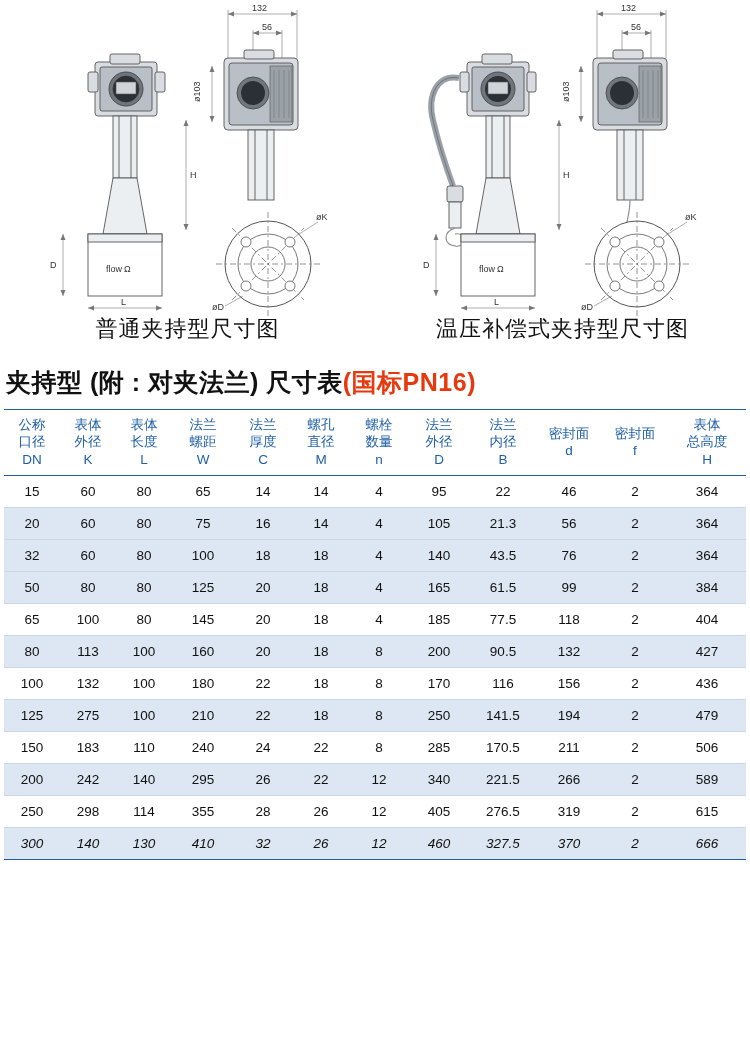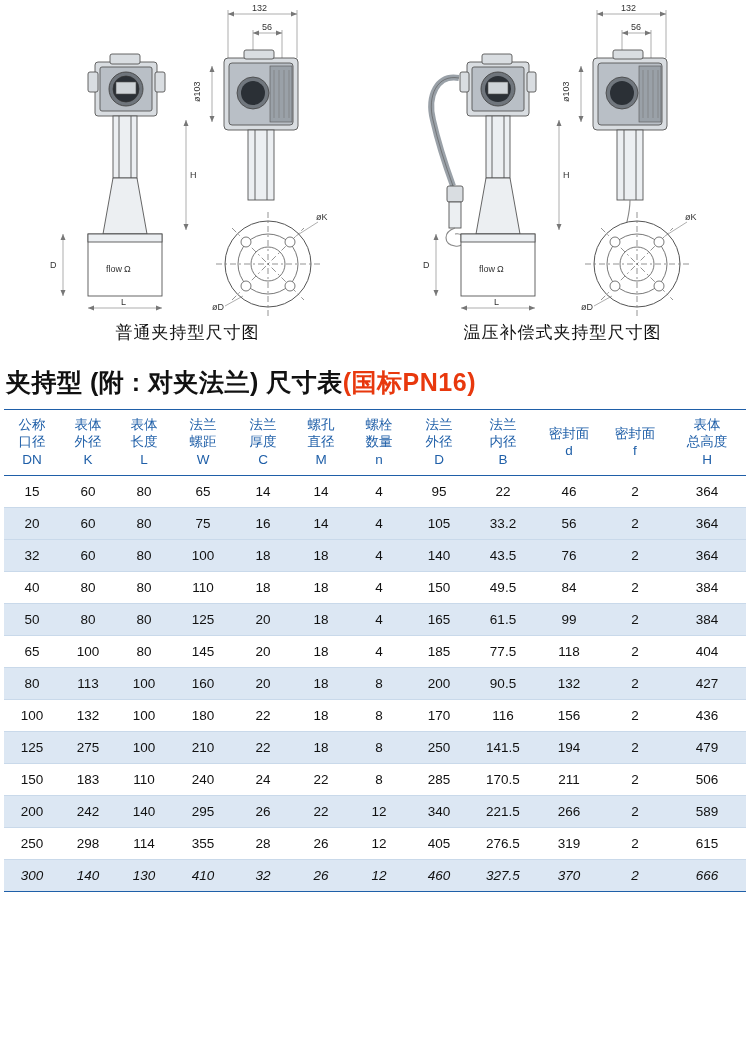--- a/index.html
+++ b/index.html
@@ -28,21 +28,21 @@
     width: 375px;
     height: 360px;
   }
   .drawing-pane.left { left: 0; }
   .drawing-pane.right { left: 375px; }
   .caption {
     position: absolute;
     bottom: 16px;
     left: 0; right: 0;
     text-align: center;
-    font-size: 17px;
+    font-size: 22px;
     color: #111;
     letter-spacing: 1px;
   }
 
   
   .title-row {
     padding: 6px 14px 10px 6px;
     font-size: 25px;
     font-weight: bold;
     letter-spacing: 0.5px;
@@ -386,52 +386,38 @@
         </tr>
         <tr class="alt">
           <td>20</td>
           <td>60</td>
           <td>80</td>
           <td>75</td>
           <td>16</td>
           <td>14</td>
           <td>4</td>
           <td>105</td>
-          <td>33.2</td>
+          <td>21.3</td>
           <td>56</td>
           <td>2</td>
           <td>364</td>
         </tr>
         <tr class="alt">
           <td>32</td>
           <td>60</td>
           <td>80</td>
           <td>100</td>
           <td>18</td>
           <td>18</td>
           <td>4</td>
           <td>140</td>
           <td>43.5</td>
           <td>76</td>
           <td>2</td>
           <td>364</td>
-        </tr>
-        <tr>
-          <td>40</td>
-          <td>80</td>
-          <td>80</td>
-          <td>110</td>
-          <td>18</td>
-          <td>18</td>
-          <td>4</td>
-          <td>150</td>
-          <td>49.5</td>
-          <td>84</td>
-          <td>2</td>
-          <td>384</td>
         </tr>
         <tr class="alt">
           <td>50</td>
           <td>80</td>
           <td>80</td>
           <td>125</td>
           <td>20</td>
           <td>18</td>
           <td>4</td>
           <td>165</td>

